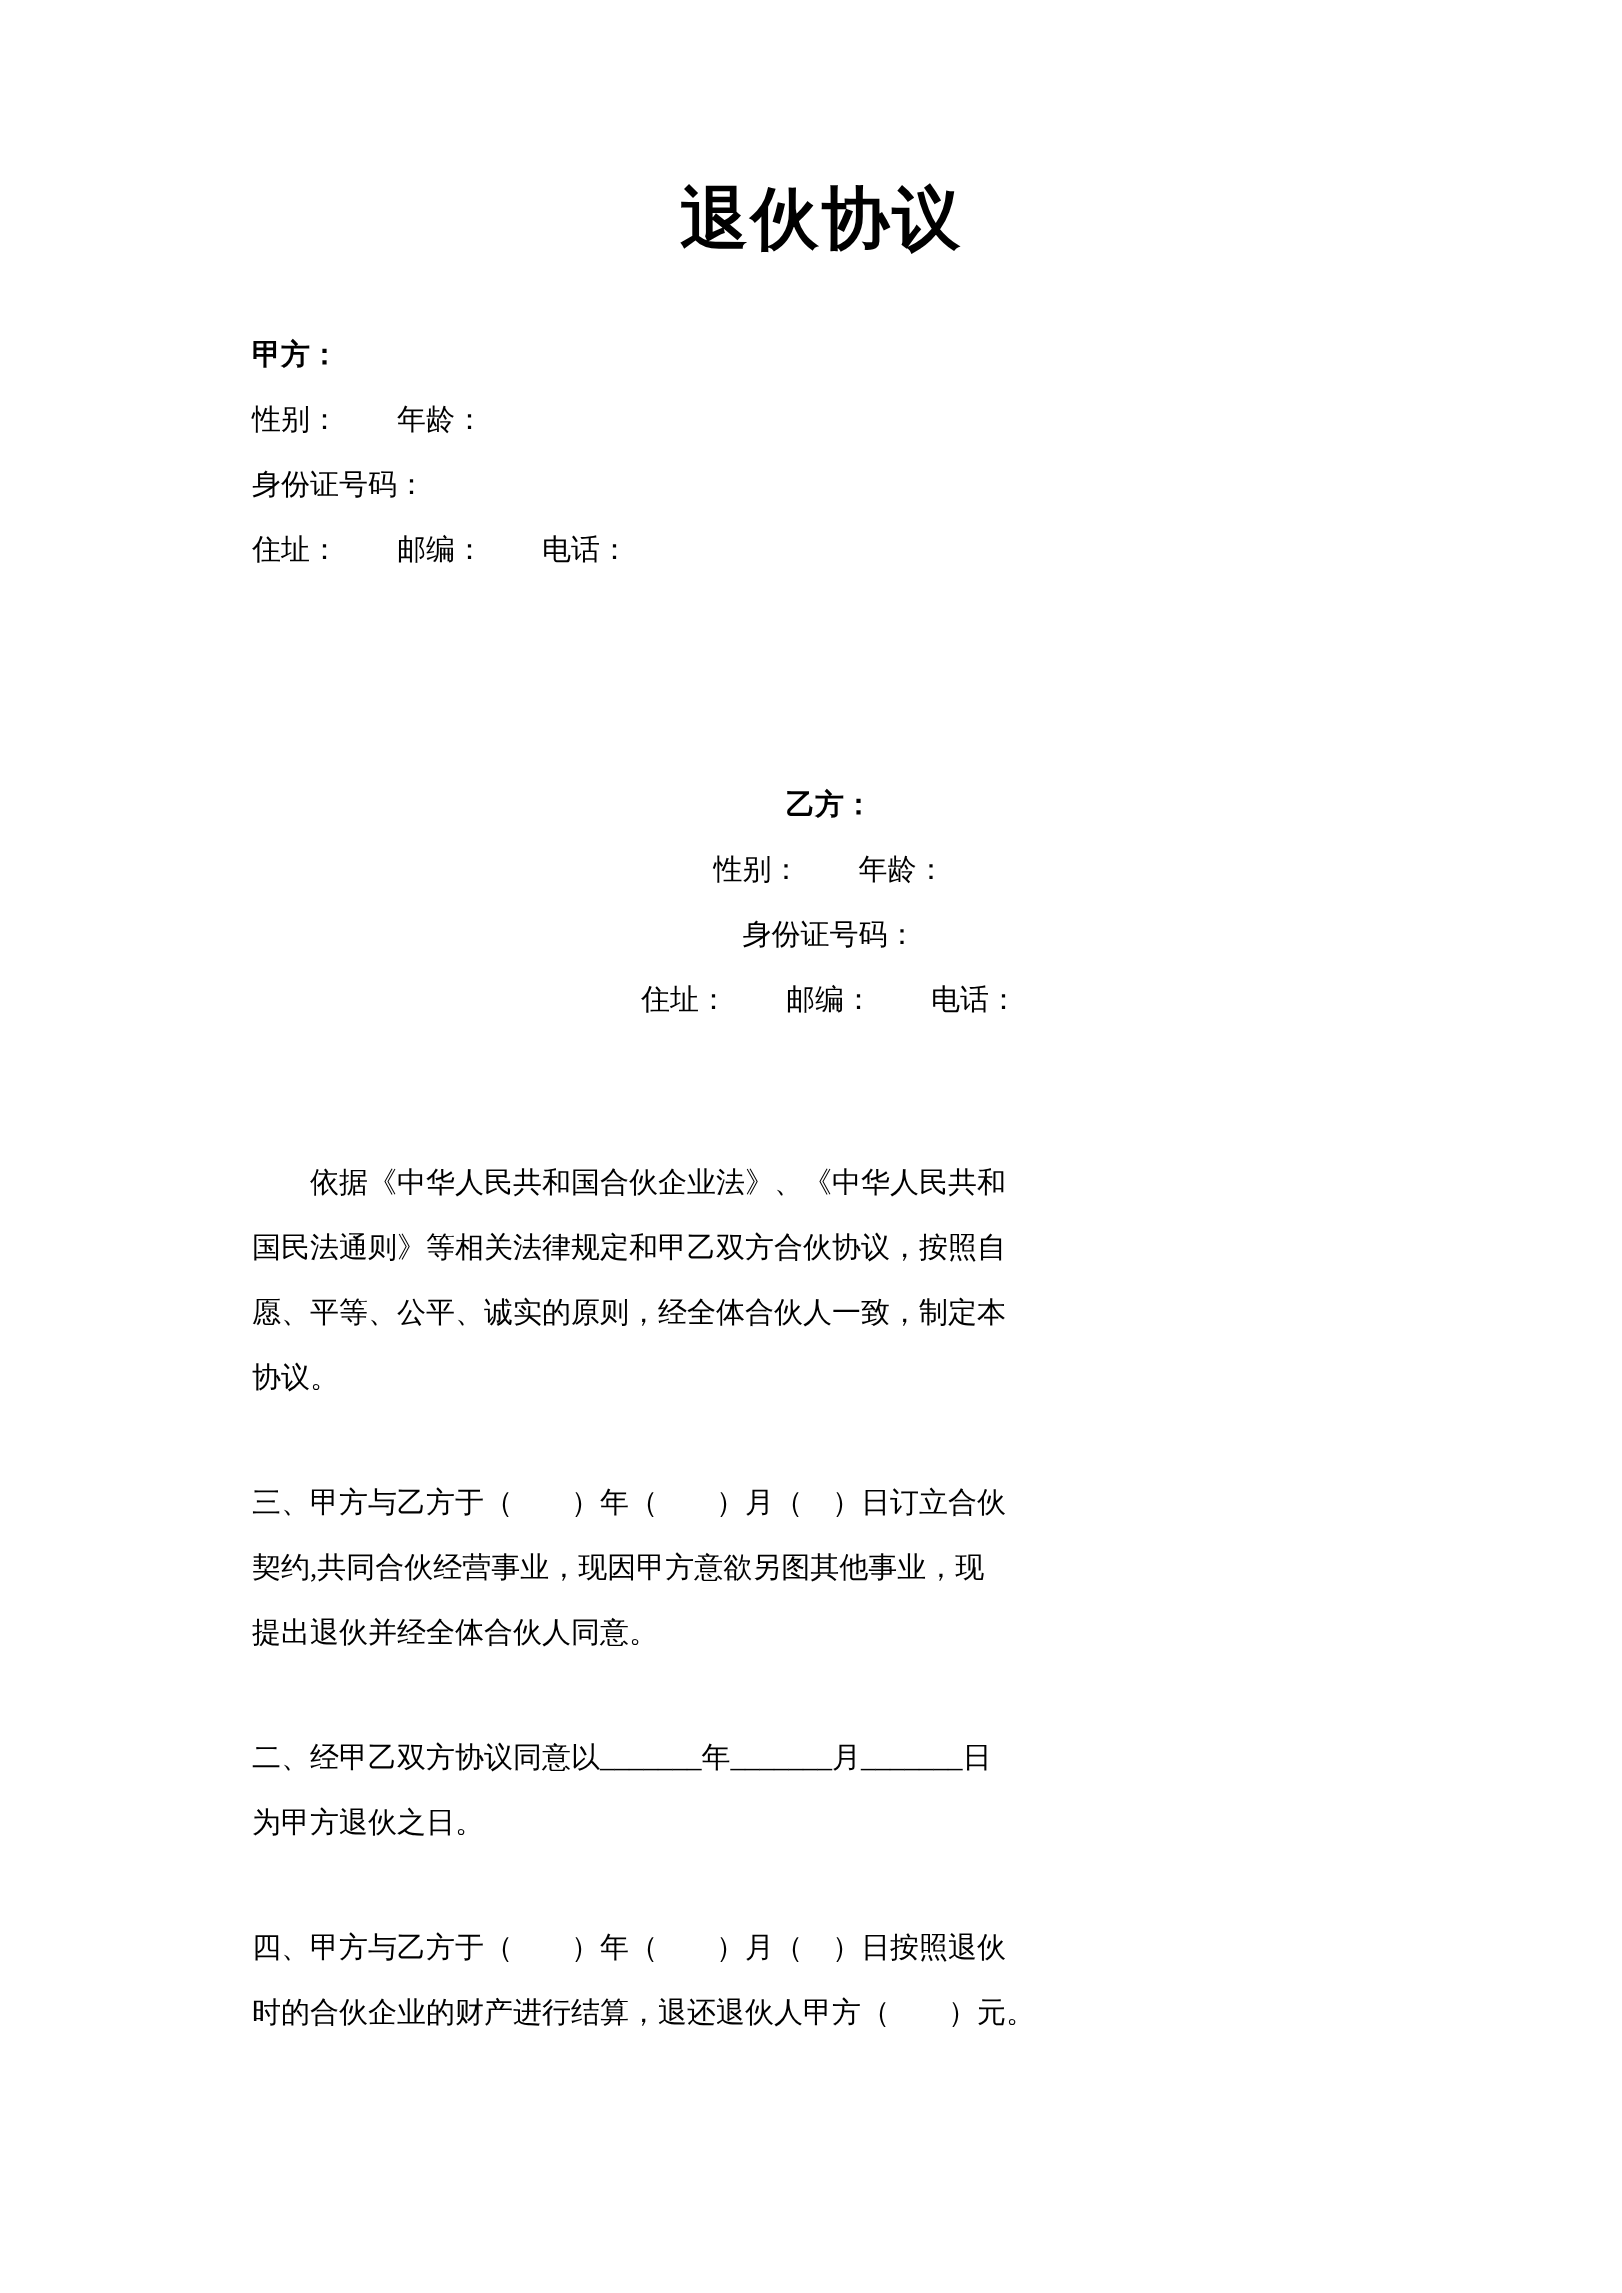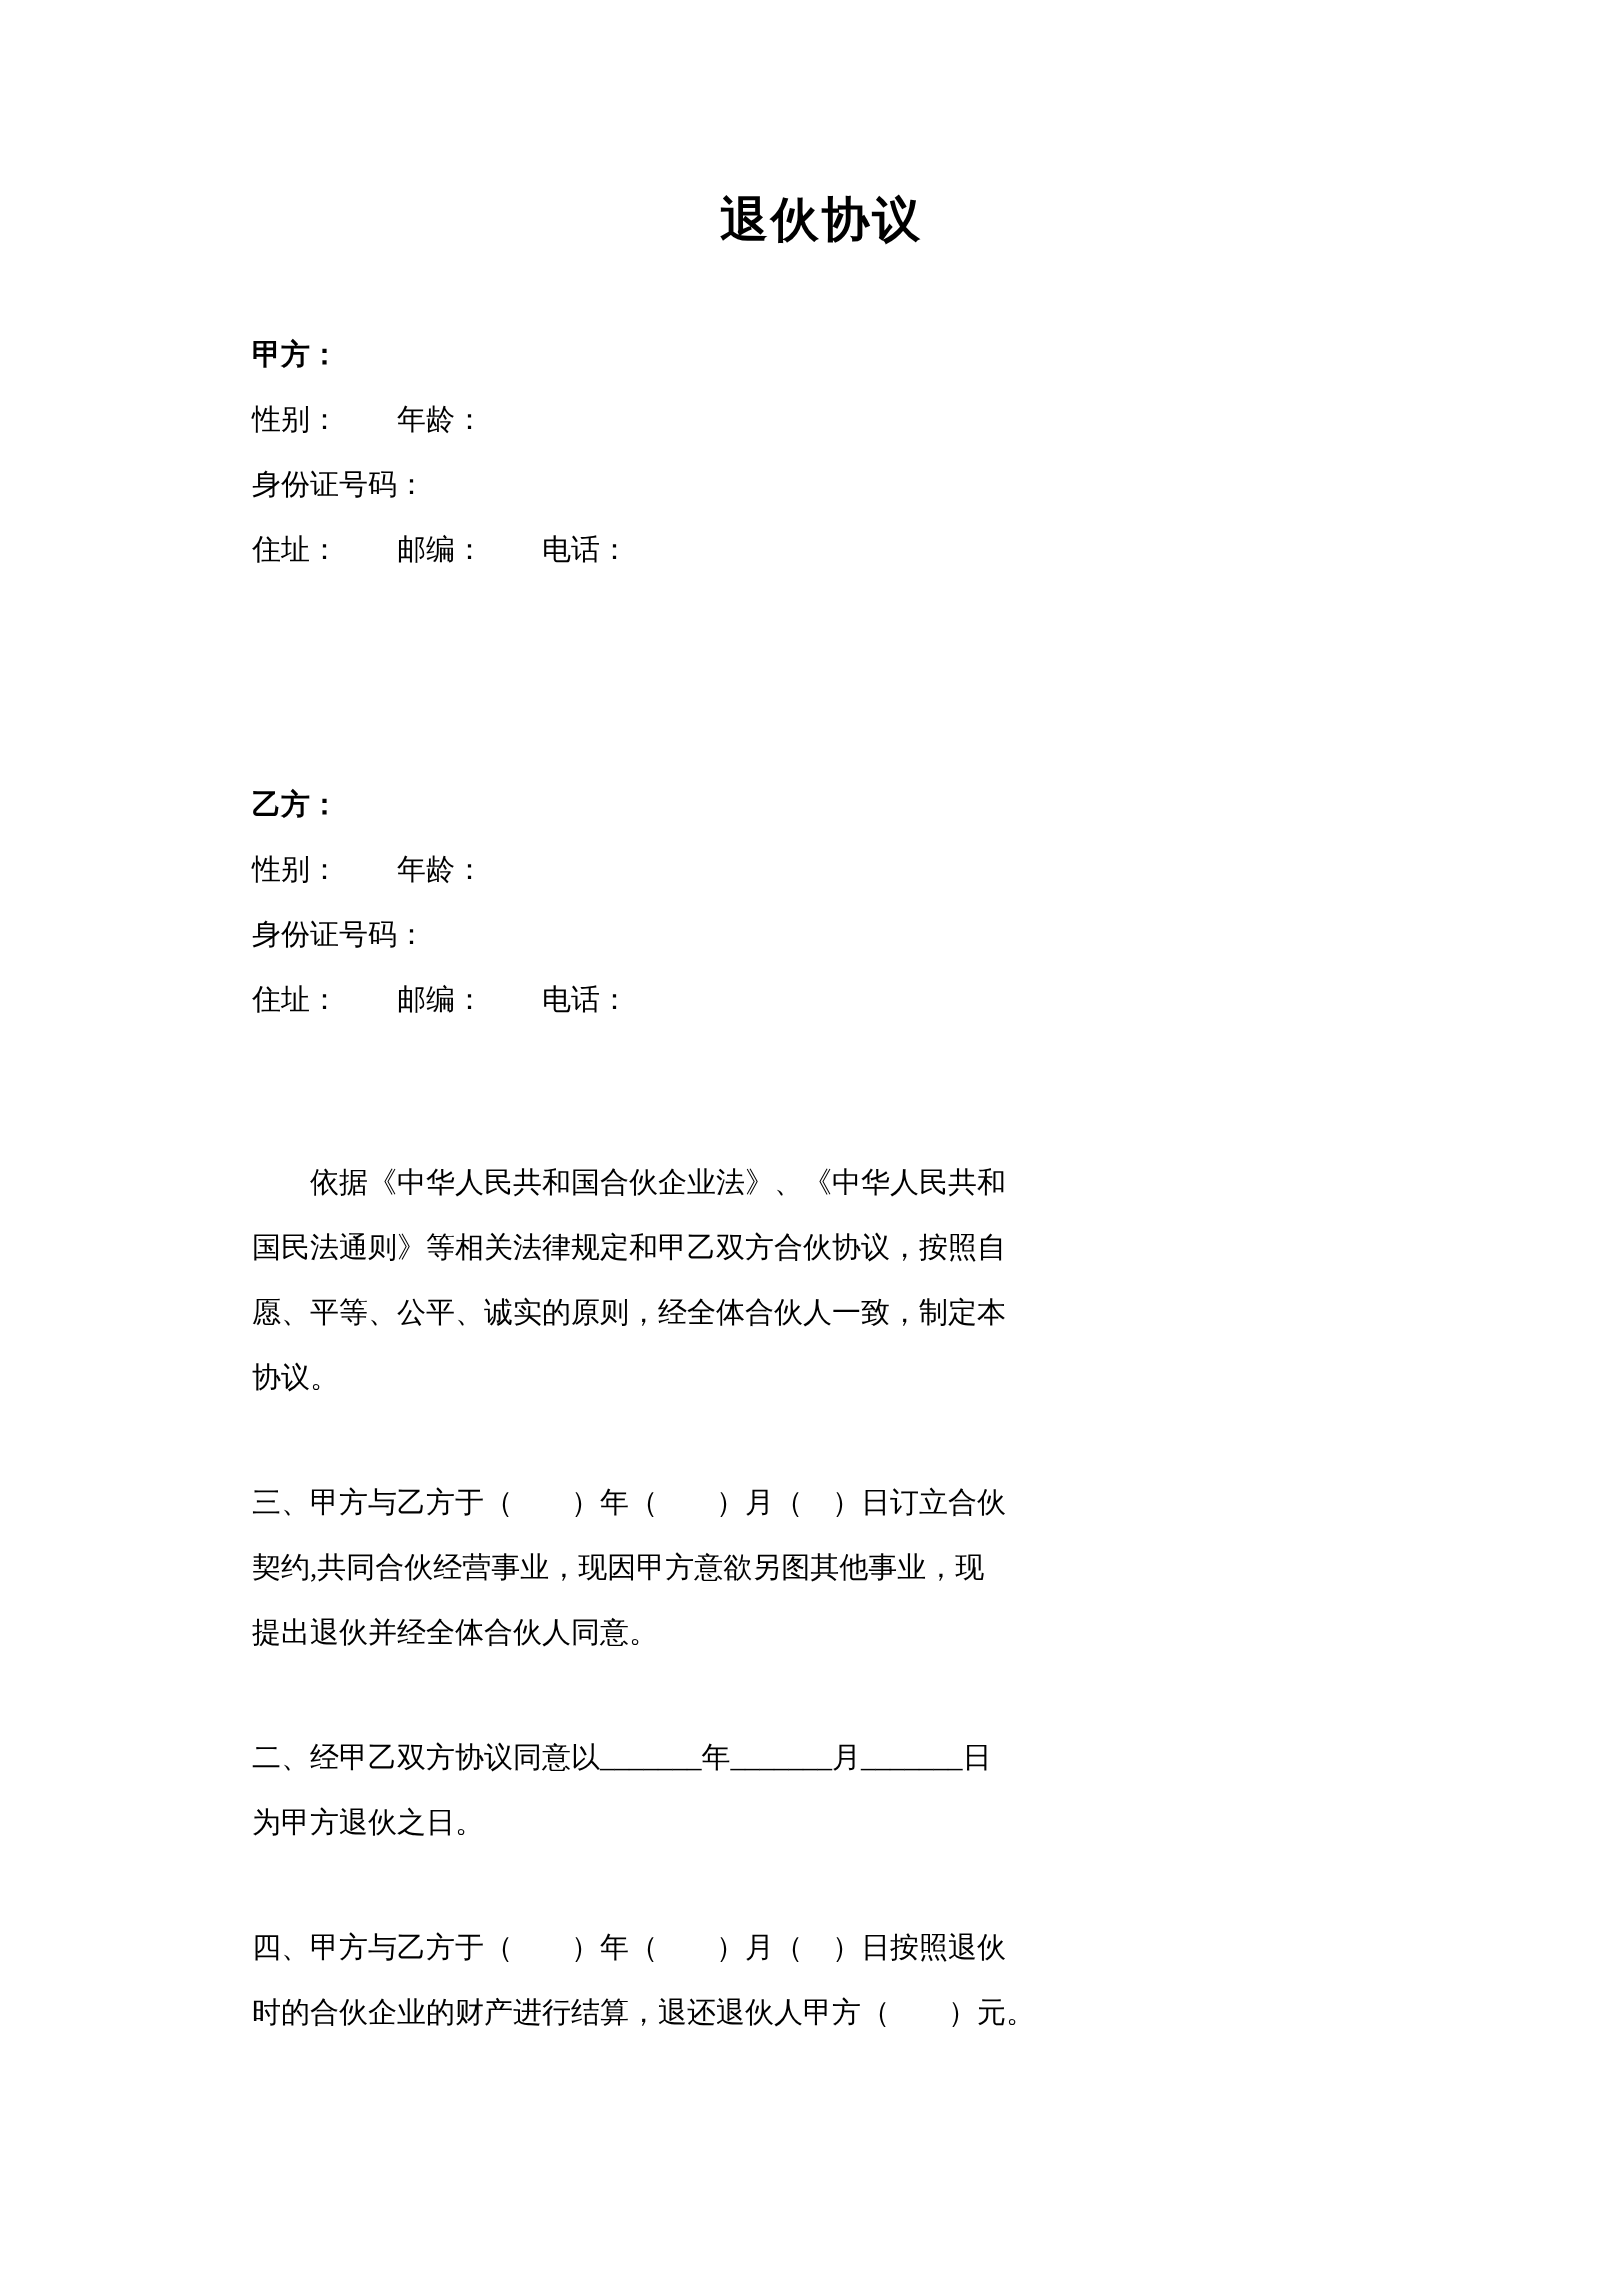--- a/index.html
+++ b/index.html
@@ -15,37 +15,37 @@
     overflow: hidden;
   }
   .page {
     box-sizing: border-box;
     width: 1623px;
     height: 2294px;
     padding: 182px 232px 0 252px;
     background: #ffffff;
   }
   .doc-title {
-    font-size: 48px;
+    font-size: 68px;
     font-weight: bold;
     line-height: 75px;
     text-align: center;
     letter-spacing: 2.7px;
     white-space: pre-line;
   }
   .text {
     font-size: 29px;
     line-height: 65px;
     white-space: pre-line;
     width: 1155px;
   }
   .party-heading {
     font-weight: bold;
   }
-  .party-b { margin-top: 60px; }
+  .party-b { margin-top: 60px; text-align: center; }
   .preamble { margin-top: 53px; }
   .clause-gap { margin-top: 60px; }
 </style>
 </head>
 <body>
 
 <div class="page">
 
   <div class="doc-title">退伙协议</div>
 

